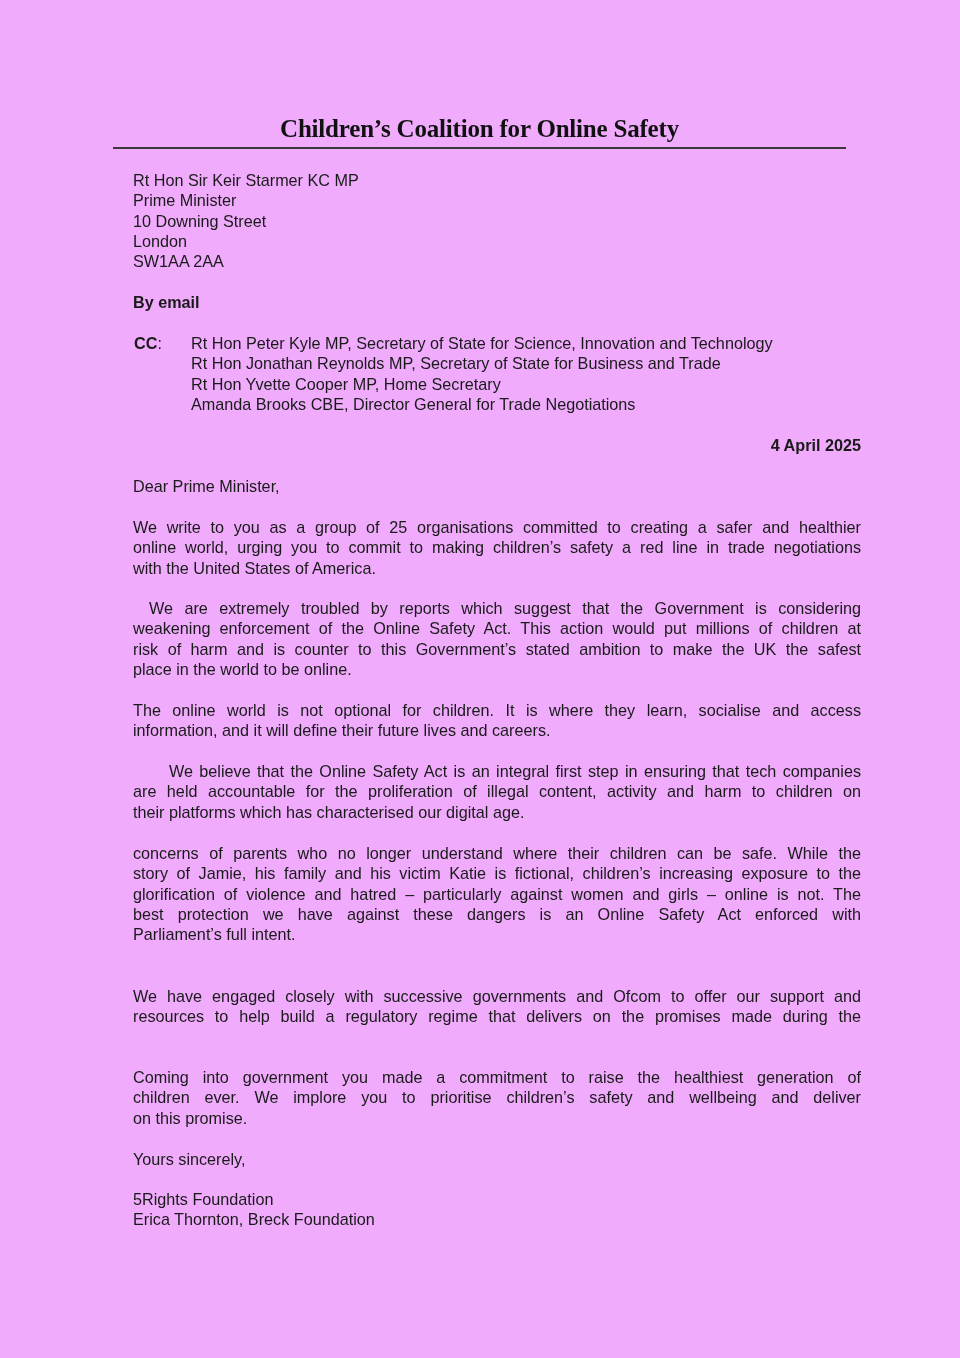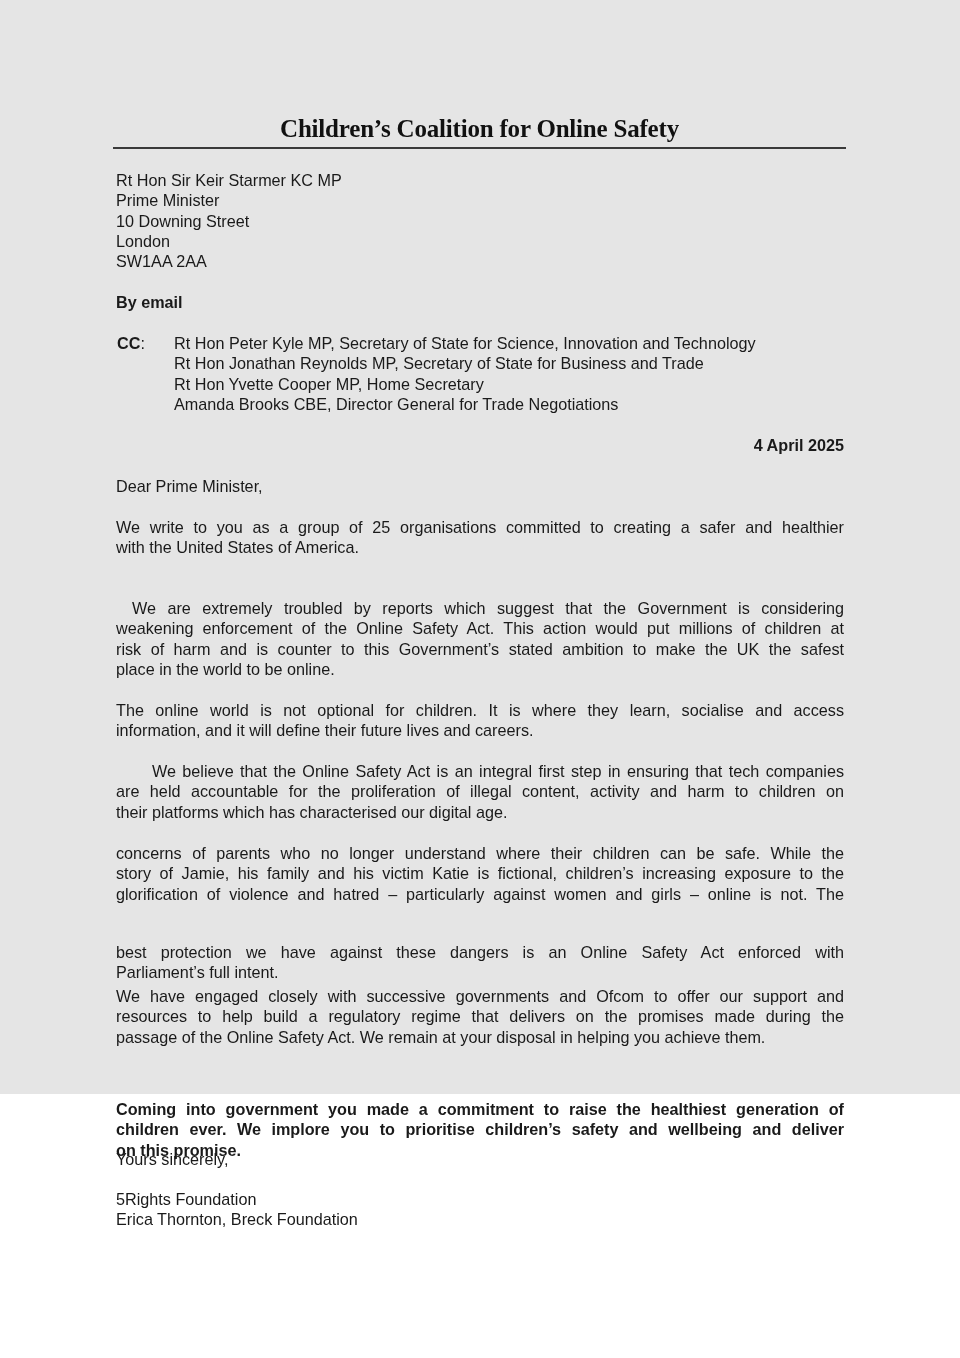--- a/index.html
+++ b/index.html
@@ -12,22 +12,22 @@
       height: 1358px;
       position: relative;
       overflow: hidden;
       font-family: "Liberation Sans", sans-serif;
       color: #1a1a1a;
     }
     .page {
       position: absolute;
       left: 0; top: 0;
       width: 960px;
-      height: 1094px;
-      background: #e5e5e5;
+      height: 1358px;
+      background: #f0abfc;
     }
     .letterhead-title {
       position: absolute;
       left: 113px;
       width: 733px;
       top: 114px;
       text-align: center;
       font-family: "Liberation Serif", serif;
       font-weight: bold;
       font-size: 25px;
@@ -38,21 +38,21 @@
     .letterhead-rule {
       position: absolute;
       left: 113px;
       width: 733px;
       top: 147px;
       height: 0;
       border-top: 2px solid #3a3a3a;
     }
     .body-text {
       position: absolute;
-      left: 116px;
+      left: 133px;
       width: 728px;
       font-size: 16.2px;
       line-height: 20.35px;
       color: #1a1a1a;
     }
     .line {
       display: block;
       white-space: nowrap;
     }
     .bold { font-weight: bold; }
@@ -82,21 +82,21 @@
     .para {
       text-align: justify;
       text-align-last: left;
     }
     #para-1 { top: 517px; }
     #para-2 { top: 598px; }
     #para-3 { top: 700px; }
     #para-4 { top: 761px; }
     #para-5 { top: 843px; }
     #para-6 { top: 986px; }
-    #para-7 { top: 1067px; font-weight: bold; margin-top: 32px; }
+    #para-7 { top: 1067px; font-weight: normal; }
     #closing { top: 1149px; }
     #signatories { top: 1189px; }
   </style>
 </head>
 <body>
 
 <div class="page">
 
   <div class="letterhead-title">Children’s Coalition for Online Safety</div>
   <div class="letterhead-rule"></div>
@@ -120,20 +120,21 @@
       <span class="line">Amanda Brooks CBE, Director General for Trade Negotiations</span>
     </div>
   </div>
 
   <div class="body-text" id="date-line">4 April 2025</div>
 
   <div class="body-text" id="salutation">Dear Prime Minister,</div>
 
   <div class="body-text para" id="para-1">
     <div style="text-align:justify;text-align-last:justify;">We write to you as a group of 25 organisations committed to creating a safer and healthier</div>
+    <div style="text-align:justify;text-align-last:justify;">online world, urging you to commit to making children’s safety a red line in trade negotiations</div>
     <div>with the United States of America.</div>
   </div>
 
   <div class="body-text para" id="para-2">
     <div style="text-align:justify;text-align-last:justify;margin-left:16px;">We are extremely troubled by reports which suggest that the Government is considering</div>
     <div style="text-align:justify;text-align-last:justify;">weakening enforcement of the Online Safety Act. This action would put millions of children at</div>
     <div style="text-align:justify;text-align-last:justify;">risk of harm and is counter to this Government’s stated ambition to make the UK the safest</div>
     <div>place in the world to be online.</div>
   </div>
 
@@ -145,28 +146,27 @@
   <div class="body-text para" id="para-4">
     <div style="text-align:justify;text-align-last:justify;margin-left:36px;">We believe that the Online Safety Act is an integral first step in ensuring that tech companies</div>
     <div style="text-align:justify;text-align-last:justify;">are held accountable for the proliferation of illegal content, activity and harm to children on</div>
     <div>their platforms which has characterised our digital age.</div>
   </div>
 
   <div class="body-text para" id="para-5">
     <div style="text-align:justify;text-align-last:justify;">concerns of parents who no longer understand where their children can be safe. While the</div>
     <div style="text-align:justify;text-align-last:justify;">story of Jamie, his family and his victim Katie is fictional, children’s increasing exposure to the</div>
     <div style="text-align:justify;text-align-last:justify;">glorification of violence and hatred – particularly against women and girls – online is not. The</div>
-    <div style="text-align:justify;text-align-last:justify;margin-top:38px;">best protection we have against these dangers is an Online Safety Act enforced with</div>
+    <div style="text-align:justify;text-align-last:justify;">best protection we have against these dangers is an Online Safety Act enforced with</div>
     <div>Parliament’s full intent.</div>
   </div>
 
   <div class="body-text para" id="para-6">
     <div style="text-align:justify;text-align-last:justify;">We have engaged closely with successive governments and Ofcom to offer our support and</div>
     <div style="text-align:justify;text-align-last:justify;">resources to help build a regulatory regime that delivers on the promises made during the</div>
-    <div>passage of the Online Safety Act. We remain at your disposal in helping you achieve them.</div>
   </div>
 
   <div class="body-text para" id="para-7">
     <div style="text-align:justify;text-align-last:justify;">Coming into government you made a commitment to raise the healthiest generation of</div>
     <div style="text-align:justify;text-align-last:justify;">children ever. We implore you to prioritise children’s safety and wellbeing and deliver</div>
     <div>on this promise.</div>
   </div>
 
   <div class="body-text" id="closing">Yours sincerely,</div>
 

